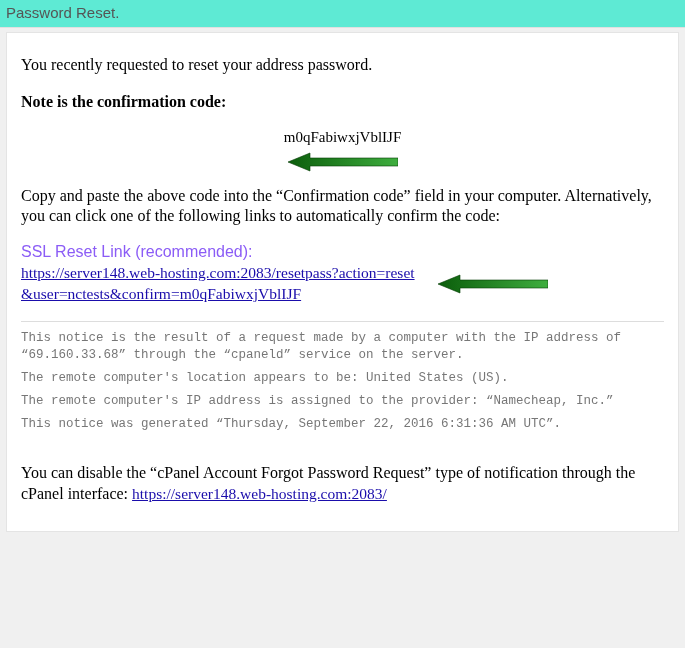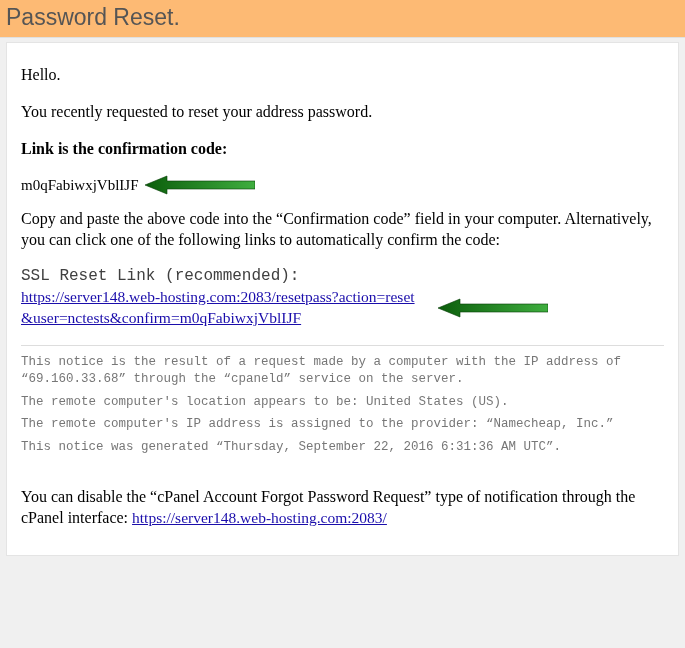--- a/index.html
+++ b/index.html
@@ -10,22 +10,22 @@
     background: #f0f0f0;
     width: 685px;
   }
   .outer {
     background: #f0f0f0;
     padding: 0;
   }
   .header {
     padding: 4px 8px 6px 6px;
     color: #555;
-    font-size: 23px;
-    background: #fdba74;
+    font-size: 15px;
+    background: #5eead4;
     border-bottom: 1px solid #e0e0e0;
   }
   .card {
     background: #fff;
     margin: 4px 6px 2px 6px;
     border: 1px solid #e4e4e4;
     padding: 14px 14px 10px 14px;
   }
   .para {
     font-family: Georgia, "Times New Roman", serif;
@@ -35,36 +35,37 @@
     line-height: 1.3;
   }
   .bold { font-weight: bold; }
   .code-line {
     font-family: Georgia, "Times New Roman", serif;
     font-size: 15px;
     margin: 6px 0 14px 0;
     display: flex;
     align-items: center;
     gap: 6px;
+    flex-direction: column;
   }
   .link {
     color: #1a0dab;
     text-decoration: underline;
     font-family: Georgia, "Times New Roman", serif;
     font-size: 15.5px;
     line-height: 1.35;
     word-break: break-all;
   }
   .link-block {
     margin: 0 0 16px 0;
   }
   .link-label {
-    font-family: Liberation Mono, monospace;
+    font-family: Liberation Sans, sans-serif;
     font-size: 16px;
-    color: #404040;
+    color: #8b5cf6;
     margin-bottom: 2px;
   }
   .link-row {
     display: flex;
     align-items: center;
     gap: 17px;
   }
   hr.sep {
     border: none;
     border-top: 1px solid #ddd;
@@ -82,25 +83,24 @@
   }
 </style>
 </head>
 <body>
 
 <div class="outer">
   <div class="header">Password Reset.</div>
 
   <div class="card">
 
-    <div class="para">Hello.</div>
 
     <div class="para">You recently requested to reset your address password.</div>
 
-    <div class="para bold">Link is the confirmation code:</div>
+    <div class="para bold">Note is the confirmation code:</div>
 
     <div class="code-line">
       <span>m0qFabiwxjVblIJF</span>
       <svg class="arrow-svg" width="110" height="20" viewBox="0 0 110 20">
         <defs>
           <linearGradient id="g1" x1="0" y1="0" x2="1" y2="0">
             <stop offset="0%" stop-color="#0b5d0b"></stop>
             <stop offset="100%" stop-color="#3fae3f"></stop>
           </linearGradient>
         </defs>

